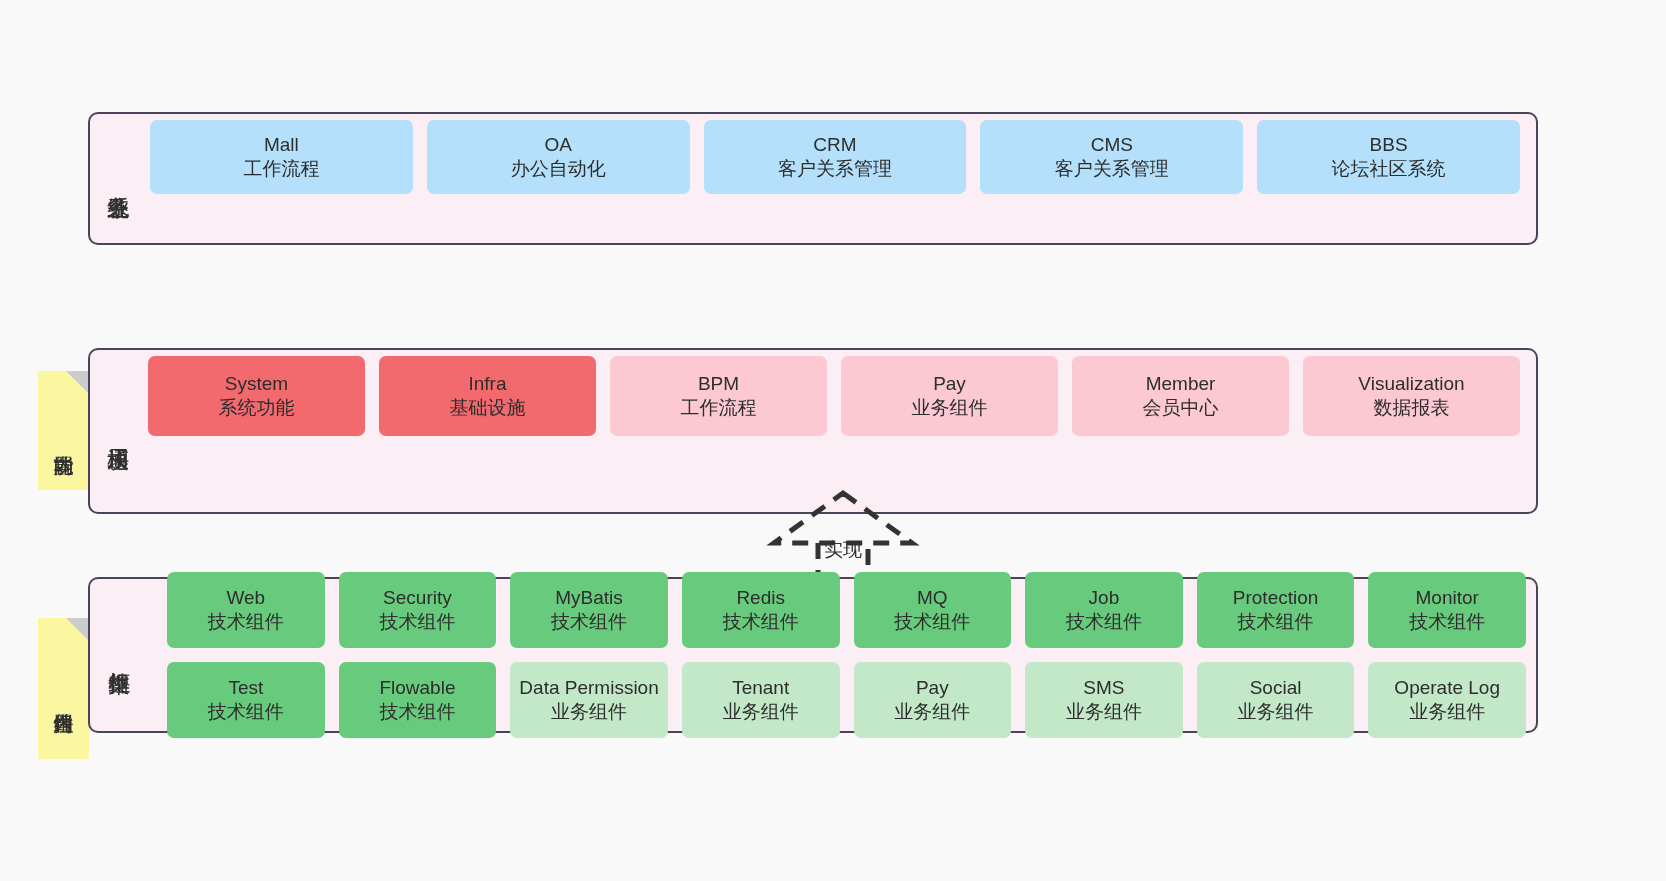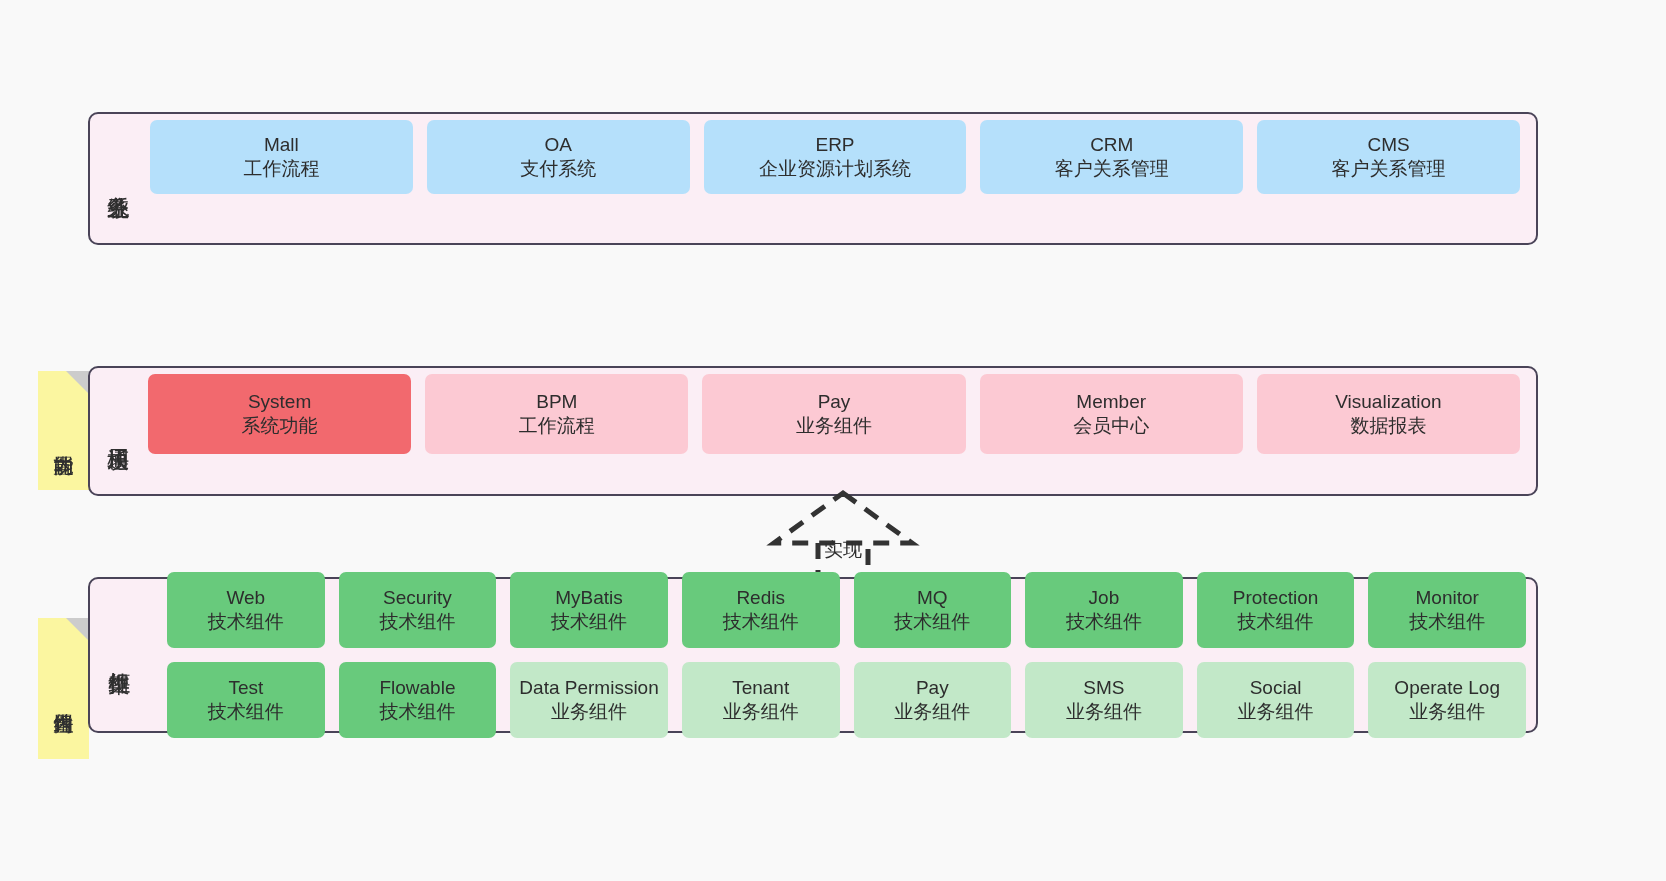--- a/index.html
+++ b/index.html
@@ -91,21 +91,21 @@
 
   
   .c-blue       { background: #b5e0fb; }
   .c-red        { background: #f2696e; }
   .c-pink       { background: #fcc9d3; }
   .c-green      { background: #68ca7c; }
   .c-lightgreen { background: #c2e8c8; }
 
   
   #layer-business { left: 88px;  top: 112px; width: 1450px; height: 133px; }
-  #layer-common   { left: 88px;  top: 366px; width: 1450px; height: 130px; }
+  #layer-common   { left: 88px;  top: 348px; width: 1450px; height: 166px; }
   #layer-frame    { left: 88px;  top: 577px; width: 1450px; height: 156px; gap: 29px; }
 
   #layer-business .cells   { padding-left: 14px; }
   #layer-business .cell    { height: 74px; }
   #layer-common   .cell    { height: 80px; }
   #layer-frame    .cell    { height: 76px; }
   #layer-frame    .layer-title { width: 38px; }
 
   
   .note {
@@ -165,51 +165,55 @@
   <div class="layer" id="layer-business">
     <div class="layer-title">业务系统</div>
     <div class="cells">
 
       <div class="cell c-blue">
         <span class="ln">Mall</span>
         <span class="ln">工作流程</span>
       </div>
       <div class="cell c-blue">
         <span class="ln">OA</span>
-        <span class="ln">支付系统</span>
-      </div>
-      <div class="cell c-blue">
-        <span class="ln">ERP</span>
-        <span class="ln">企业资源计划系统</span>
+        <span class="ln">办公自动化</span>
       </div>
       <div class="cell c-blue">
         <span class="ln">CRM</span>
         <span class="ln">客户关系管理</span>
       </div>
       <div class="cell c-blue">
         <span class="ln">CMS</span>
         <span class="ln">客户关系管理</span>
+      </div>
+      <div class="cell c-blue">
+        <span class="ln">BBS</span>
+        <span class="ln">论坛社区系统</span>
       </div>
 
     </div>
   </div>
 
 
   <div class="note" id="note-common">
     <div class="fold"></div>
     <span>内置功能</span>
   </div>
 
   <div class="layer" id="layer-common">
     <div class="layer-title">通用模块</div>
     <div class="cells">
 
       <div class="cell c-red">
         <span class="ln">System</span>
         <span class="ln">系统功能</span>
+      </div>
+      <div class="cell c-red">
+        <span class="ln">Infra</span>
+        <span class="ln">基础设施</span>
       </div>
       <div class="cell c-pink">
         <span class="ln">BPM</span>
         <span class="ln">工作流程</span>
       </div>
       <div class="cell c-pink">
         <span class="ln">Pay</span>
         <span class="ln">业务组件</span>
       </div>
       <div class="cell c-pink">

